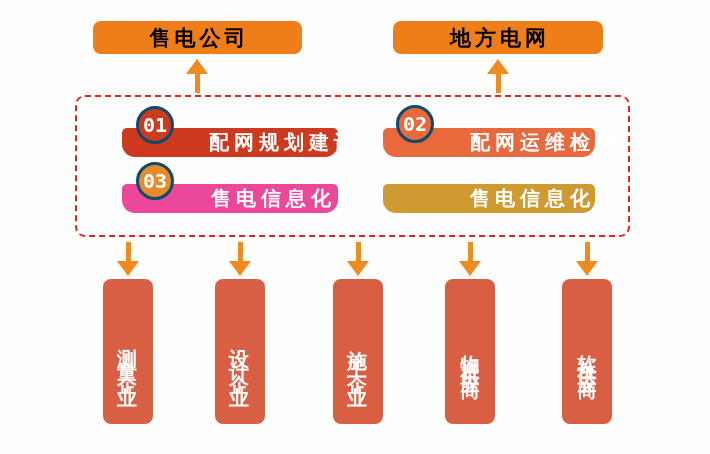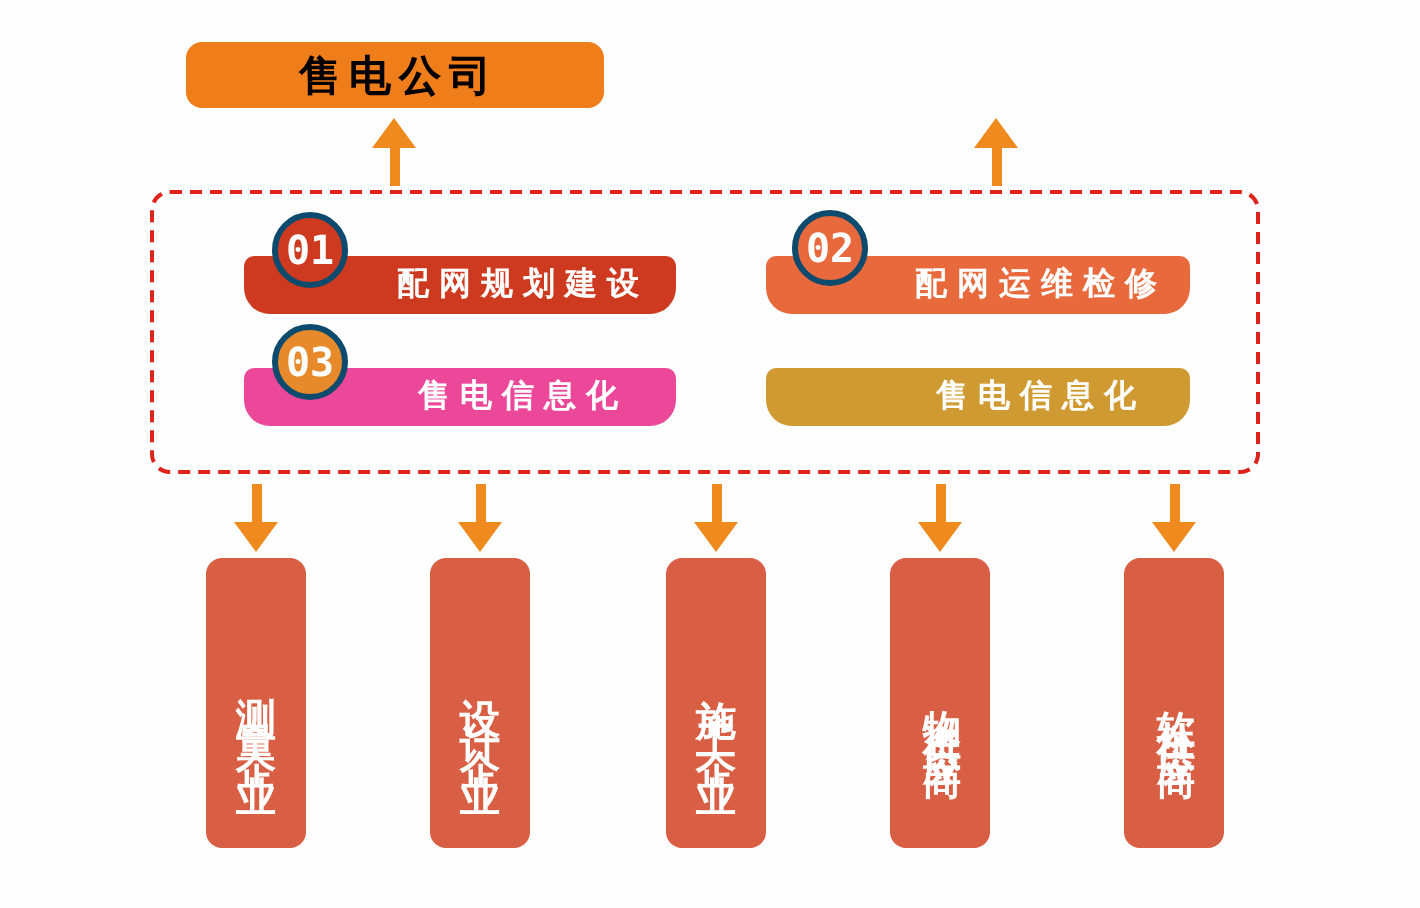--- a/index.html
+++ b/index.html
@@ -78,25 +78,26 @@
     height: 29px;
     border-radius: 5px 5px 13px 13px;
     z-index: 1;
   }
   .service-bar .bar-label {
     display: block;
     padding-left: 58px;
     text-align: center;
     line-height: 29px;
     color: #fff;
-    font-size: 16px;
+    font-size: 20px;
     font-weight: bold;
     letter-spacing: 5px;
     text-indent: 5px;
     white-space: nowrap;
+    margin-left: 24px;
   }
   .sb1 { left: 122px; top: 128px; width: 216px; }
   .sb2 { left: 383px; top: 128px; width: 212px; }
   .sb3 { left: 122px; top: 184px; width: 216px; }
   .sb4 { left: 383px; top: 184px; width: 212px; }
 
   .service-circle {
     position: absolute;
     width: 38px; height: 38px;
     border: 3px solid #0c4a6e;
@@ -142,20 +143,21 @@
   .sp3 { left: 333px; }
   .sp4 { left: 445px; }
   .sp5 { left: 562px; }
 </style>
 </head>
 <body>
 
 <div class="canvas">
 
   <div class="top-node tn1">售电公司</div>
+  <div class="top-node tn2">地方电网</div>
 
   <div class="arrow a-up1">
     <span class="head-up"></span>
     <span class="stem"></span>
   </div>
   <div class="arrow a-up2">
     <span class="head-up"></span>
     <span class="stem"></span>
   </div>
 

